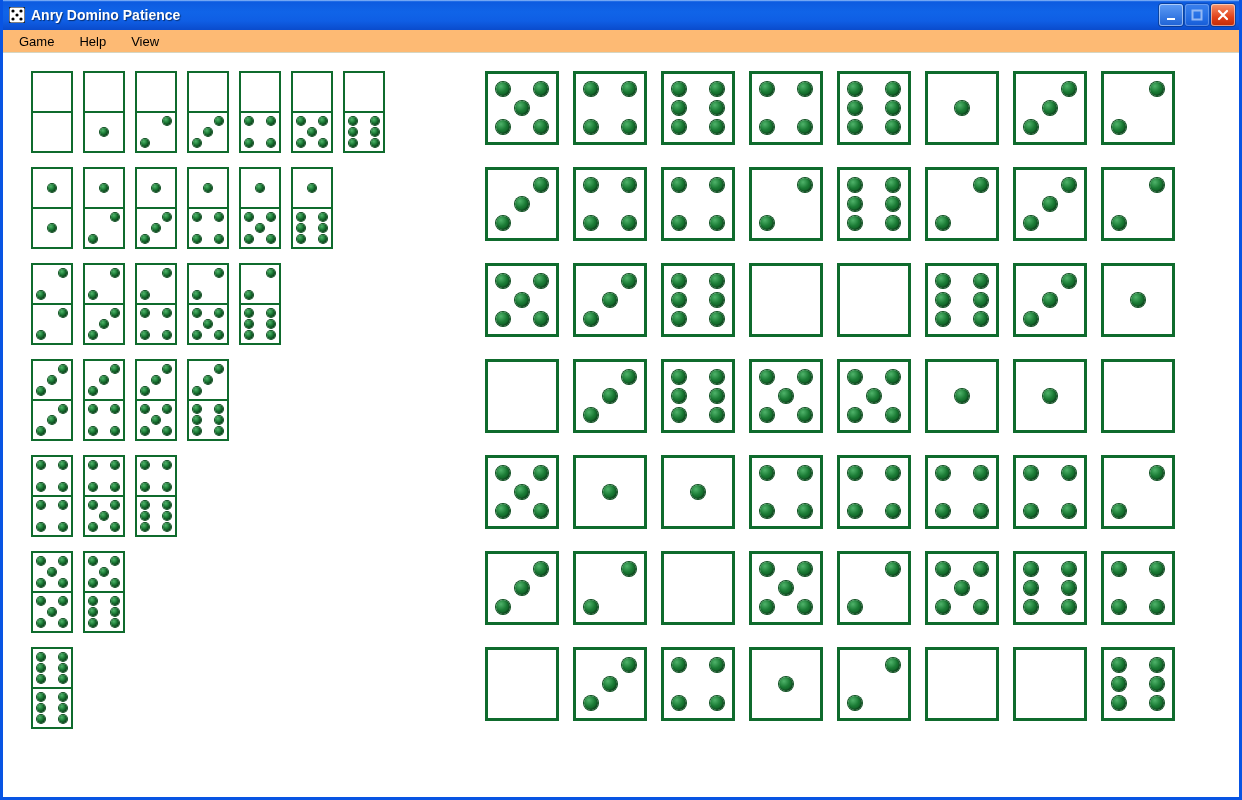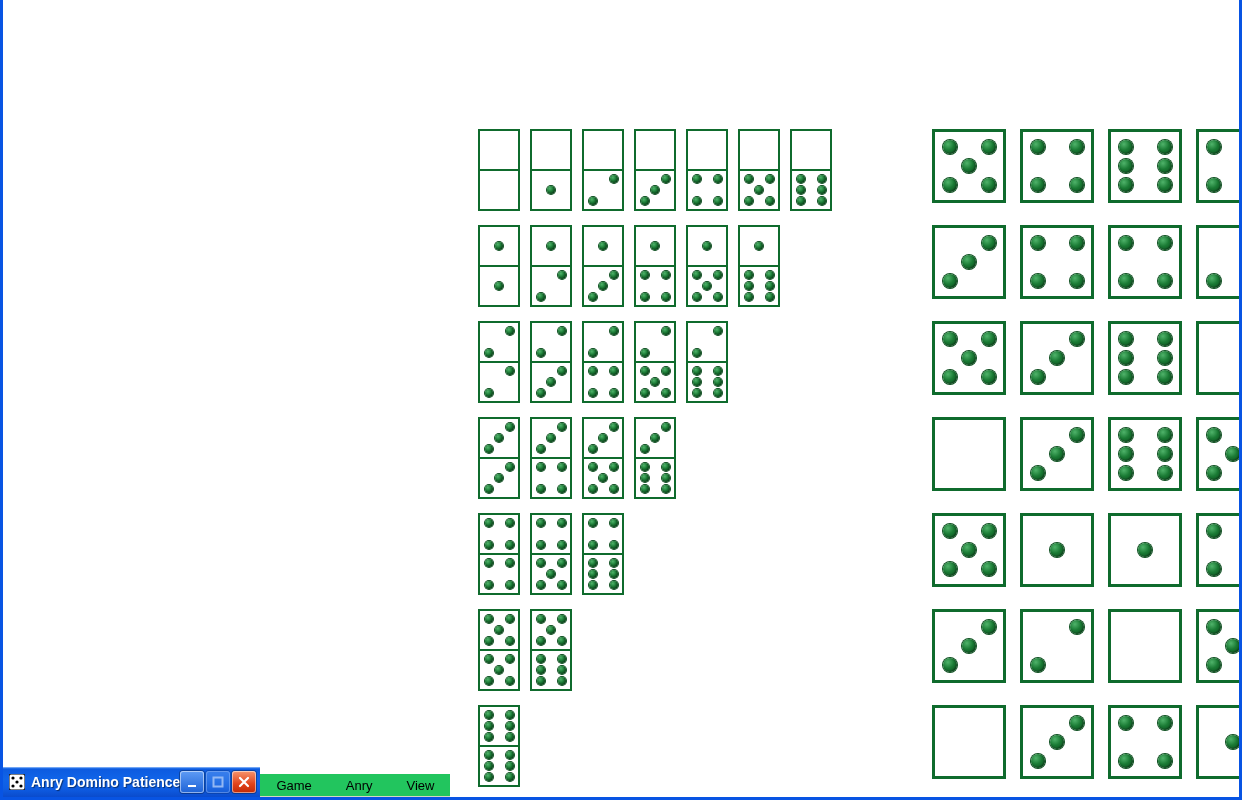--- a/index.html
+++ b/index.html
@@ -12,22 +12,21 @@
   }
   .window {
     width: 1242px;
     height: 800px;
     background: #fff;
     position: relative;
     box-sizing: border-box;
     border: 3px solid #0854e3;
     border-top: none;
     display: flex;
-    flex-direction: row;
-    align-items: flex-end;
+    flex-direction: column;
   }
   
   .titlebar {
     height: 30px;
     background: linear-gradient(to bottom,
       #3f89f3 0%, #0d5be0 8%, #1064e8 40%, #0f5ee4 70%, #0a4bcc 100%);
     display: flex;
     align-items: center;
     color: #fff;
     font-weight: bold;
@@ -61,26 +60,26 @@
   }
   .win-btn.max { opacity: 0.55; }
   .win-btn.close {
     background: linear-gradient(to bottom,#f7956d,#e1421a 60%,#c12a06);
   }
   .win-btn svg { width: 12px; height: 12px; }
 
   
   .menubar {
     height: 22px;
-    background: #22c55e;
+    background: #fdba74;
     border-bottom: 1px solid #d6d6c2;
     display: flex;
     align-items: center;
     padding: 0 6px;
-    gap: 14px;
+    gap: 5px;
     color: #000;
   }
   .menubar .menu-item {
     padding: 2px 10px;
     cursor: default;
   }
 
   
   .game-area {
     flex: 1;
@@ -188,21 +187,21 @@
       <div class="win-btn close">
         <svg viewBox="0 0 12 12">
             <path d="M2 2 L10 10 M10 2 L2 10" stroke="#fff" stroke-width="2.2" stroke-linecap="round"></path>
           </svg>
       </div>
     </div>
   </div>
 
   <div class="menubar" id="menubar">
       <div class="menu-item">Game</div>
-      <div class="menu-item">Anry</div>
+      <div class="menu-item">Help</div>
       <div class="menu-item">View</div>
     </div>
 
   <div class="game-area">
     <div class="left-panel" id="left-panel">
         <div class="domino-row">
           <div class="domino">
             <div class="face"></div>
             <div class="face"></div>
           </div>

